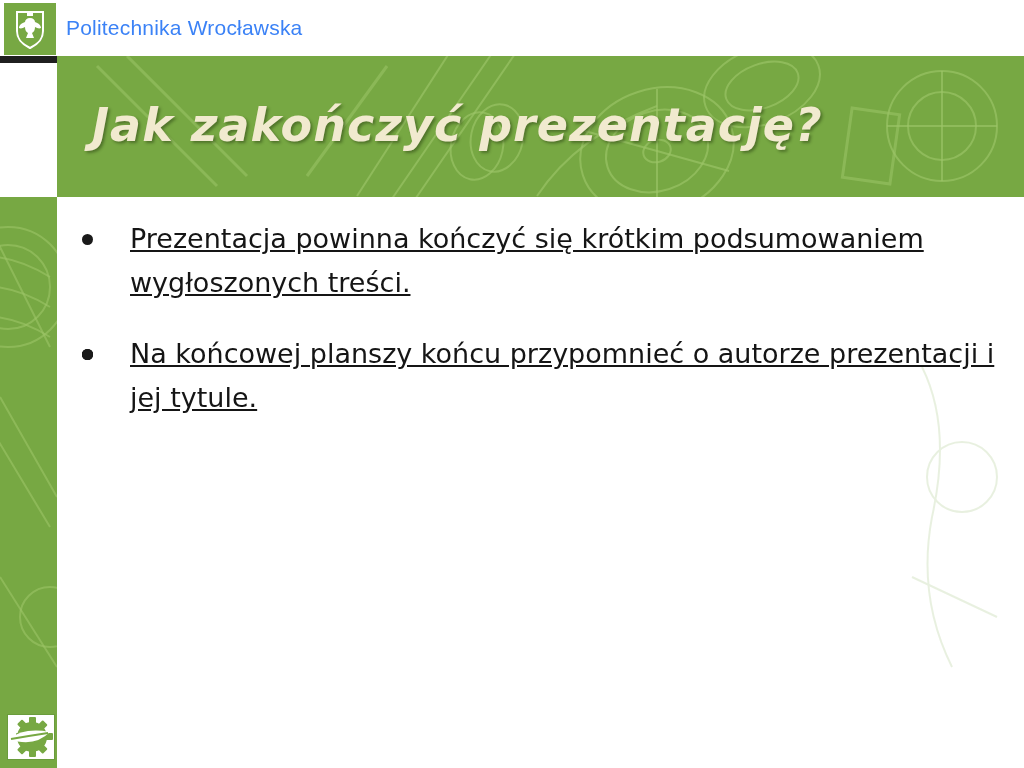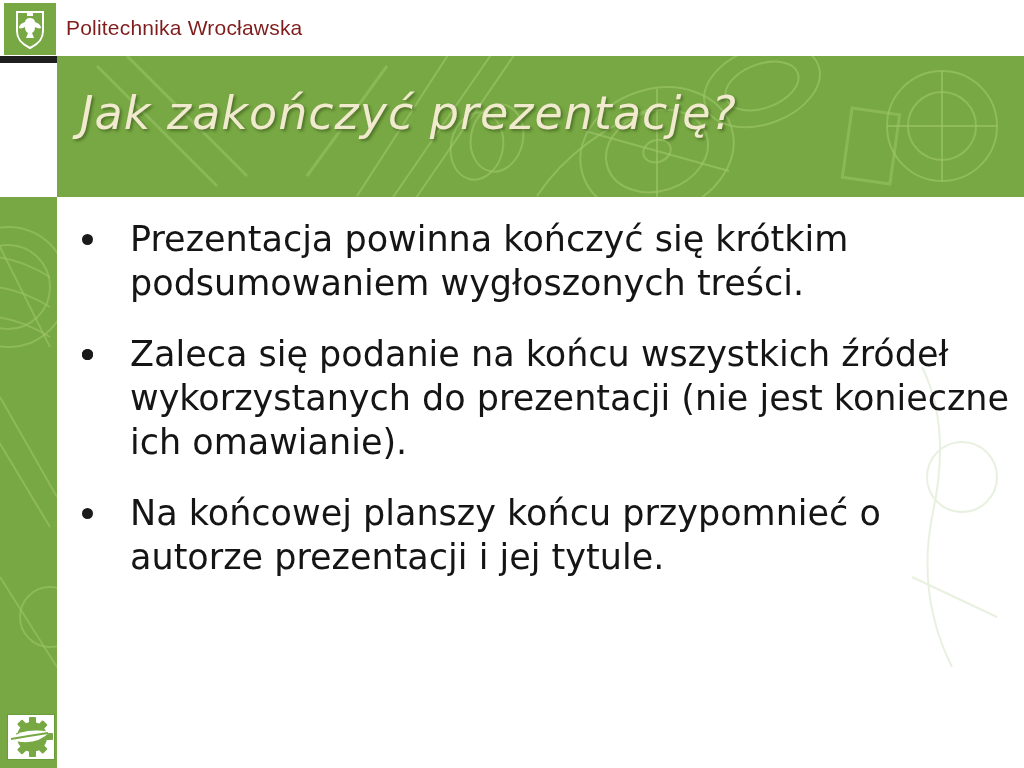--- a/index.html
+++ b/index.html
@@ -5,53 +5,54 @@
   html,body{margin:0;padding:0;background:#888;}
   .slide{
     position:relative;width:1024px;height:768px;background:#ffffff;
     overflow:hidden;font-family:"DejaVu Sans","Liberation Sans",sans-serif;
   }
   
   .header{position:absolute;left:0;top:0;width:1024px;height:56px;background:#ffffff;}
   .logo-box{position:absolute;left:4px;top:3px;width:52px;height:52px;background:#77A843;}
   .inst-name{
     position:absolute;left:66px;top:0;height:56px;display:flex;align-items:center;
-    color:#7f1d1d;font-size:21px;letter-spacing:0.2px;
+    color:#3b82f6;font-size:21px;letter-spacing:0.2px;
     font-family:"Liberation Sans","DejaVu Sans",sans-serif;
   }
   .logo-shadow{position:absolute;left:0;top:56px;width:57px;height:7px;background:#1f1f1f;}
   
   .title-band{
     position:absolute;left:57px;top:56px;width:967px;height:141px;
     background:#77A843;overflow:hidden;
   }
   .title-band h1{
-    position:absolute;left:23px;top:30px;margin:0;
-    font-size:46px;font-weight:normal;font-style:italic;
+    position:absolute;left:23px;top:30px;margin:12px;
+    font-size:46px;font-weight:bold;font-style:italic;
     color:#F1EACF;text-shadow:2px 2px 3px rgba(30,50,10,0.45);
     letter-spacing:1px;white-space:nowrap;
   }
   
   .sidebar{
     position:absolute;left:0;top:197px;width:57px;height:571px;
     background:#77A843;overflow:hidden;
   }
   .badge-box{
     position:absolute;left:7px;bottom:8px;width:48px;height:46px;
     background:#ffffff;border:1px solid #6a9c3c;box-sizing:border-box;
   }
   
   .content{
     position:absolute;left:57px;top:197px;width:967px;height:571px;background:#ffffff;
   }
   .bullets{list-style:none;margin:0;padding:20px 0 0 0;}
   .bullets li{
     position:relative;padding-left:73px;margin-bottom:27px;
-    font-size:35px;line-height:44px;color:#151515;max-width:880px;
+    font-size:27px;line-height:44px;color:#151515;max-width:880px;
     font-family:"DejaVu Sans","Liberation Sans",sans-serif;
+    text-decoration:underline;
   }
   .dot{
     position:absolute;left:25px;top:17px;width:11px;height:11px;
     border-radius:50%;background:#1a1a1a;
   }
   .pattern{position:absolute;inset:0;}
   .watermark{position:absolute;left:845px;top:160px;opacity:0.16;}
 </style>
 </head>
 <body>
@@ -150,21 +151,20 @@
     <ul class="bullets">
       <li>
         <span class="dot"></span>
         <span>Prezentacja powinna kończyć się krótkim podsumowaniem wygłoszonych treści.</span>
       </li>
       <li>
         <span class="dot"></span>
       </li>
       <li>
         <span class="dot"></span>
-        <span>Zaleca się podanie na końcu wszystkich źródeł wykorzystanych do prezentacji (nie jest konieczne ich omawianie).</span>
       </li>
       <li>
         <span class="dot"></span>
         <span>Na końcowej planszy końcu przypomnieć o autorze prezentacji i jej tytule.</span>
       </li>
     </ul>
   </div>
 
 </div>
 

